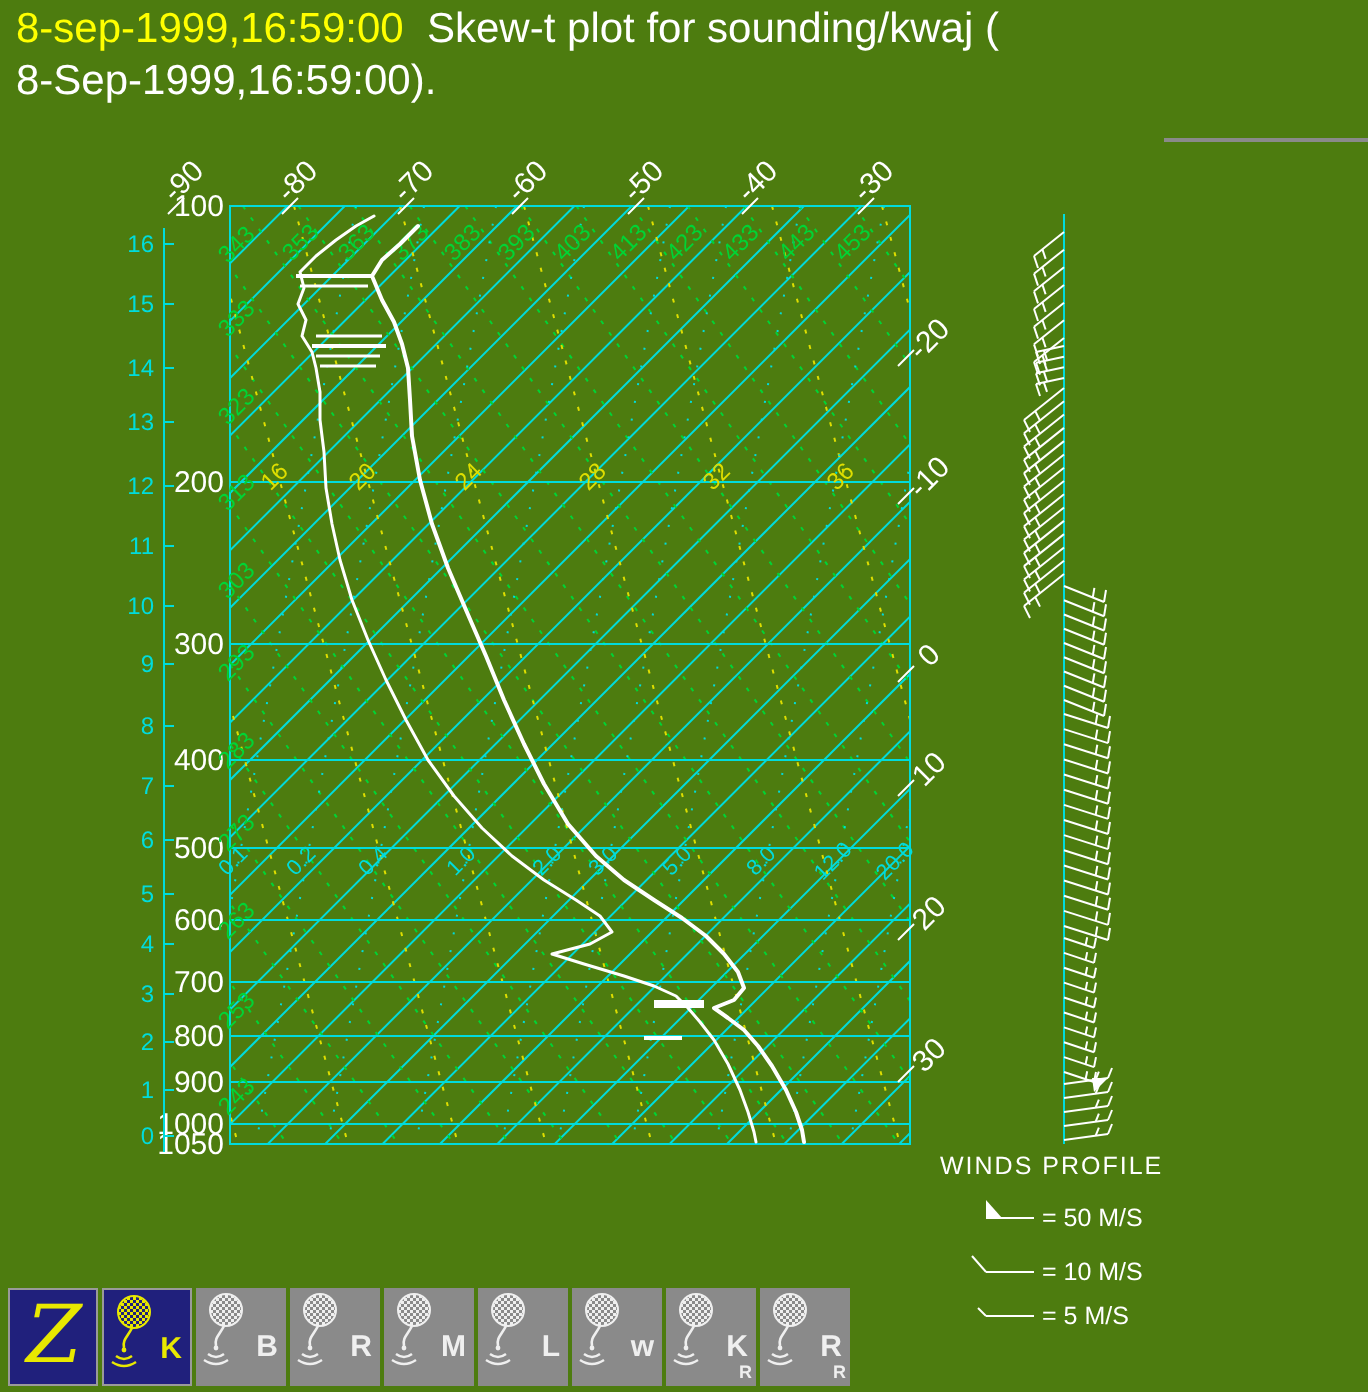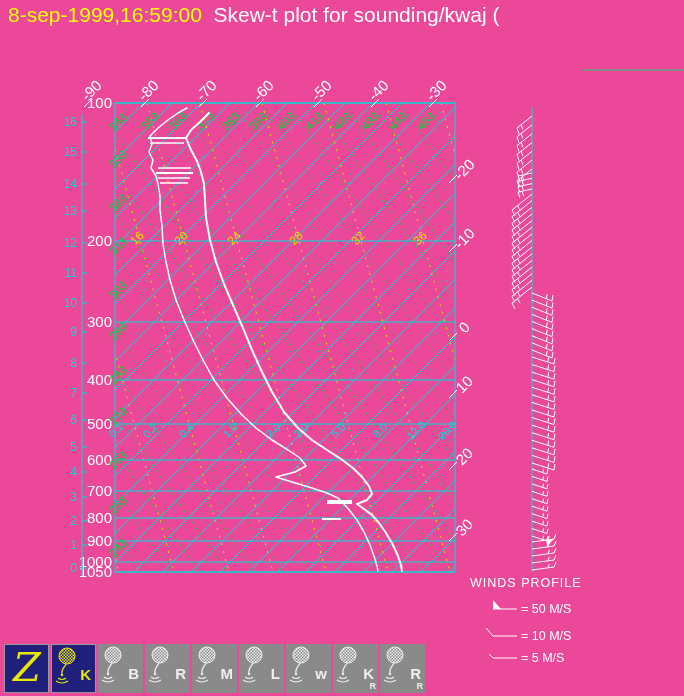--- a/index.html
+++ b/index.html
@@ -1,34 +1,34 @@
 <!DOCTYPE html>
 <html><head>
 <meta charset="utf-8">
 <style>
   html,body{margin:0;padding:0;background:#000;}
-  #screen{position:relative;width:684px;height:696px;background:#ec4899;overflow:hidden;
+  #screen{position:relative;width:684px;height:696px;background:#4d7c0f;overflow:hidden;
           font-family:"Liberation Sans",sans-serif;}
   #title{position:absolute;left:8px;top:2px;font-size:21px;line-height:26px;color:#fff;white-space:pre-wrap;}
   #title .ts{color:#ffff00;}
   #chart-svg{position:absolute;left:0;top:0;}
   #toolbar{position:absolute;left:4px;top:644px;display:flex;gap:2px;}
   .tb-btn{position:relative;width:45px;height:49px;background:#8a8a8a;cursor:pointer;box-sizing:border-box;}
   .tb-btn.active{background:#20207c;border:1px solid #9a9a9a;}
   .tb-btn .main-letter{position:absolute;right:4px;top:21px;font-weight:bold;font-size:15px;color:#efefef;}
   .tb-btn.active .main-letter{color:#e8e800;}
   .tb-btn .sub-letter{position:absolute;right:2px;bottom:2px;font-weight:bold;font-size:9px;color:#efefef;}
   .tb-btn svg{position:absolute;left:1px;top:2px;}
   .topline{position:absolute;left:582px;top:69px;width:102px;height:2px;background:#8a8a8a;}
 </style>
 </head>
 <body>
 
 <div id="screen">
-  <div id="title"><span class="ts">8-sep-1999,16:59:00</span><span>  Skew-t plot for sounding/kwaj (</span><br></div>
+  <div id="title"><span class="ts">8-sep-1999,16:59:00</span><span>  Skew-t plot for sounding/kwaj (</span><br><span>8-Sep-1999,16:59:00).</span></div>
 
   <div class="topline"></div>
 
   <svg id="chart-svg" width="684" height="696" xmlns="http://www.w3.org/2000/svg">
       <defs>
         <clipPath id="plotclip">
           <rect x="115" y="103" width="340" height="469"></rect>
         </clipPath>
       </defs>
       <g clip-path="url(#plotclip)">

